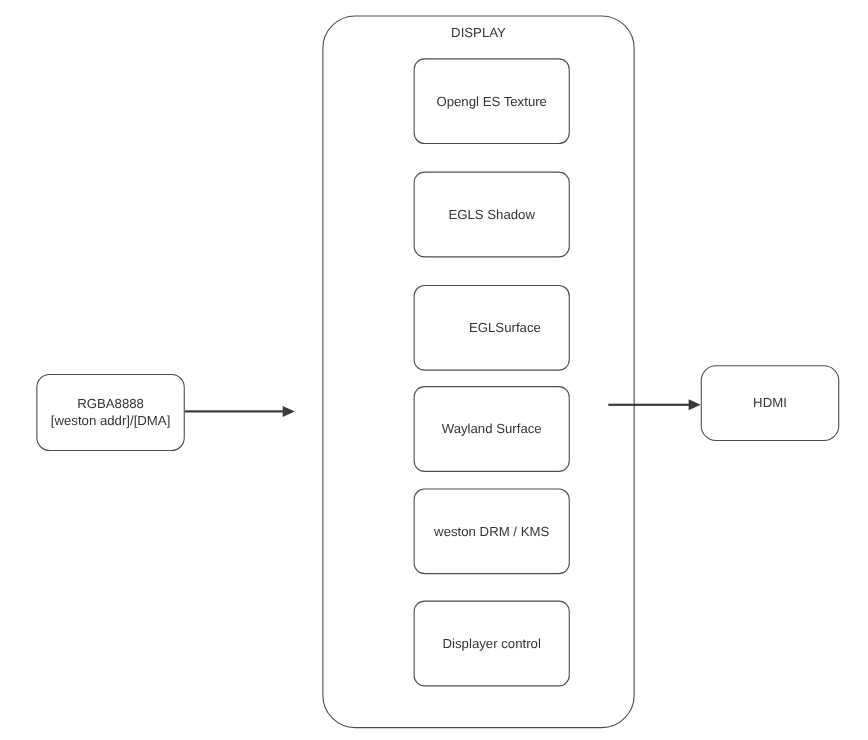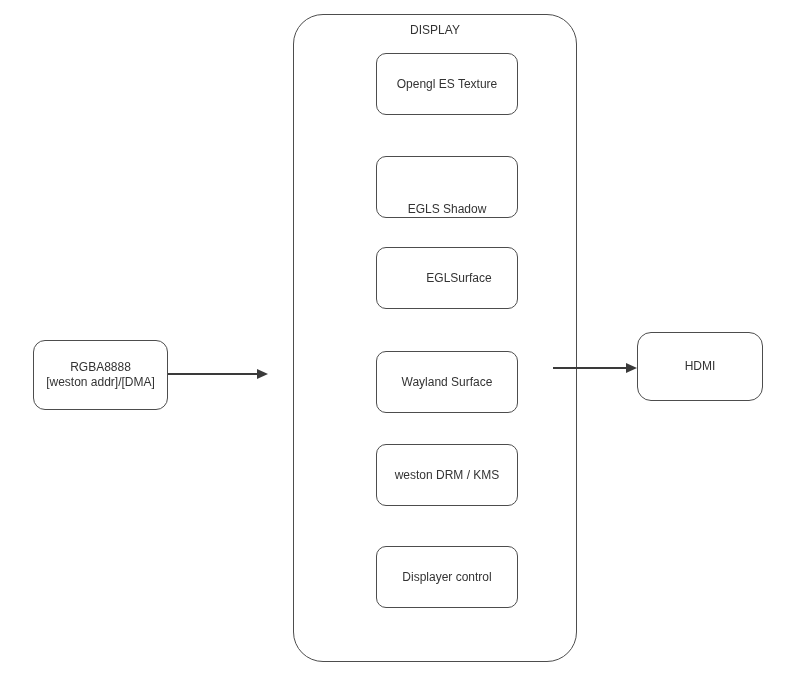--- a/index.html
+++ b/index.html
@@ -41,26 +41,26 @@
   }
   .display-title {
     position: absolute;
     top: 8px; left: 0; right: 0;
     text-align: center;
     color: #333333;
     font-size: 12px;
   }
 
   .inner-node {
-    left: 82px; width: 142px; height: 62px;
+    left: 82px; width: 142px; height: 78px;
     border-radius: 10px;
   }
   .inner-node.n0 { top: 38px; }
-  .inner-node.n1 { top: 141px; justify-content: flex-end; }
-  .inner-node.n2 { top: 232px; padding-left: 24px; }
+  .inner-node.n1 { top: 141px; }
+  .inner-node.n2 { top: 244px; padding-left: 24px; }
   .inner-node.n3 { top: 336px; }
   .inner-node.n4 { top: 429px; }
   .inner-node.n5 { top: 531px; }
 
   .output-node {
     left: 637px; top: 332px; width: 126px; height: 69px;
     border-radius: 14px;
     text-align: right;
   }
 

